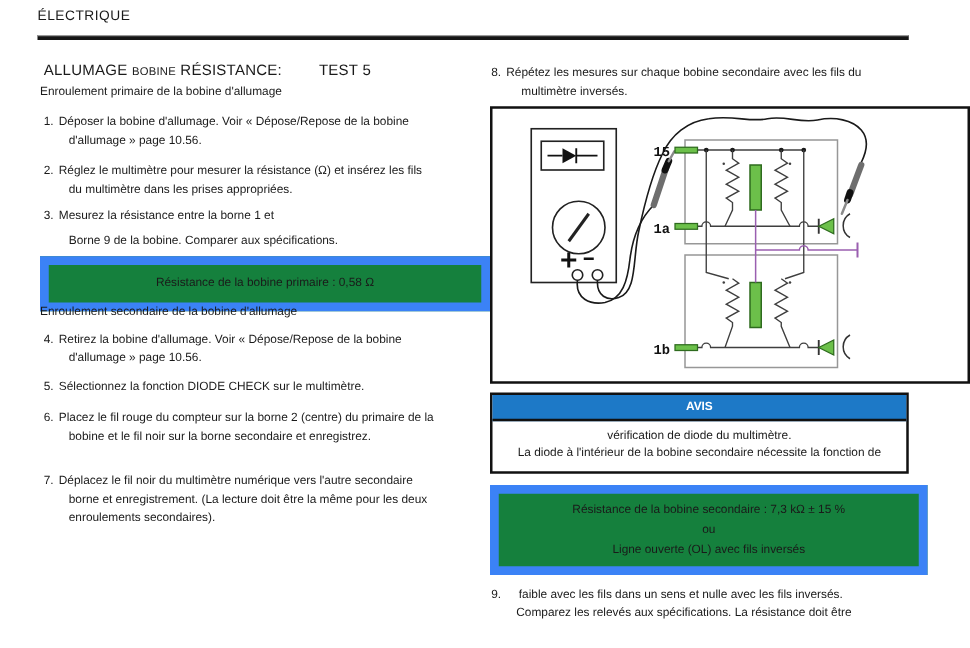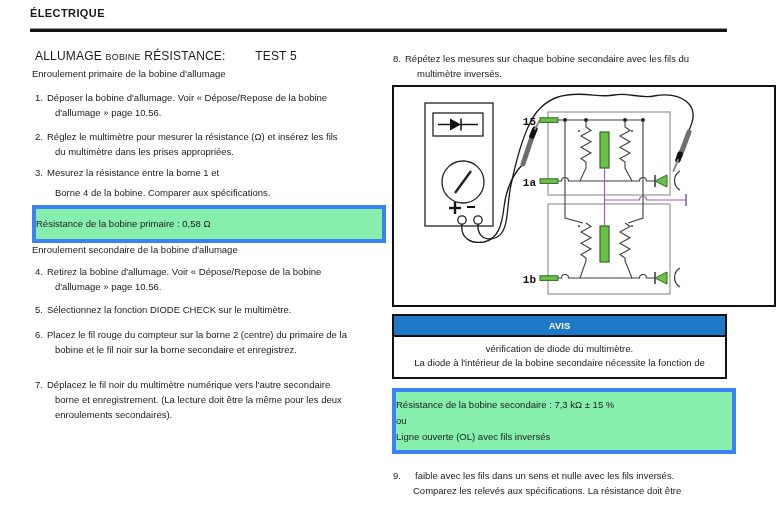--- a/index.html
+++ b/index.html
@@ -1,39 +1,39 @@
 <!DOCTYPE html>
 <html><head>
 <meta charset="utf-8">
 <style>
   html,body{margin:0;padding:0;background:#fff;}
   .page{position:relative;width:776px;height:518px;background:#fff;
         font-family:"Liberation Sans",sans-serif;color:#1a1a1a;overflow:hidden;}
   .abs{position:absolute;}
-  .doc-title{left:30px;top:7px;font-size:11px;font-weight:bold;letter-spacing:.4px;}
+  .doc-title{left:30px;top:7px;font-size:11px;font-weight:normal;letter-spacing:.4px;}
   .head-rule{left:30px;top:28px;width:697px;height:3px;border-top:1px solid #999;background:#151515;}
 
   
   .colL{left:32px;width:346px;}
   .colR{left:392px;width:336px;}
 
   .h2{font-size:12px;letter-spacing:.2px;white-space:nowrap;}
   .h2 .small{font-size:9px;}
   .h2 .test{margin-left:26px;}
   .sub{font-size:9.5px;white-space:nowrap;}
 
   .step{font-size:9.5px;line-height:15px;}
   .step .num{position:absolute;left:3px;top:0;}
   .step .lines{margin-left:15px;}
   .step .lines div{white-space:nowrap;}
   .step .lines div + div{margin-left:8px;}
   .gap-line{margin-top:4.5px;}
 
-  .spec-box{background:#86efac;border:4px solid #3b82f6;display:flex;flex-direction:column;
-            align-items:flex-start;justify-content:center;font-size:9.5px;text-align:center;}
+  .spec-box{background:#15803d;border:7px solid #3b82f6;display:flex;flex-direction:column;
+            align-items:center;justify-content:center;font-size:9.5px;text-align:center;}
   .spec-box .ln{line-height:16px;white-space:nowrap;}
 
   .diagram{left:392px;top:85px;width:384px;height:222px;border:2px solid #111;background:#fff;box-sizing:border-box;}
   .diagram svg{display:block;}
 
   .avis{left:392px;top:314px;width:335px;border:2px solid #111;background:#fff;box-sizing:border-box;}
   .avis .bar{height:19px;line-height:19px;text-align:center;color:#fff;font-weight:bold;
              font-size:9.5px;background:#1d79c7;border-bottom:2px solid #111;}
   .avis .body{padding:5px 4px 7px 4px;font-size:9.5px;text-align:center;line-height:14px;}
   .avis .body div{white-space:nowrap;}
@@ -71,21 +71,21 @@
     <div class="lines">
       <div>Réglez le multimètre pour mesurer la résistance (Ω) et insérez les fils</div>
       <div>du multimètre dans les prises appropriées.</div>
     </div>
   </div>
 
   <div class="abs colL step" style="top:165px">
     <span class="num">3.</span>
     <div class="lines">
       <div>Mesurez la résistance entre la borne 1 et</div>
-      <div class="gap-line">Borne 4 de la bobine. Comparer aux spécifications.</div>
+      <div class="gap-line">Borne 9 de la bobine. Comparer aux spécifications.</div>
     </div>
   </div>
 
   <div class="abs colL spec-box" style="top:205px;height:30px">
     <div class="ln">Résistance de la bobine primaire : 0,58 Ω</div>
   </div>
 
   <div class="abs colL sub" style="top:244px">Enroulement secondaire de la bobine d'allumage</div>
 
   <div class="abs colL step" style="top:264px">

